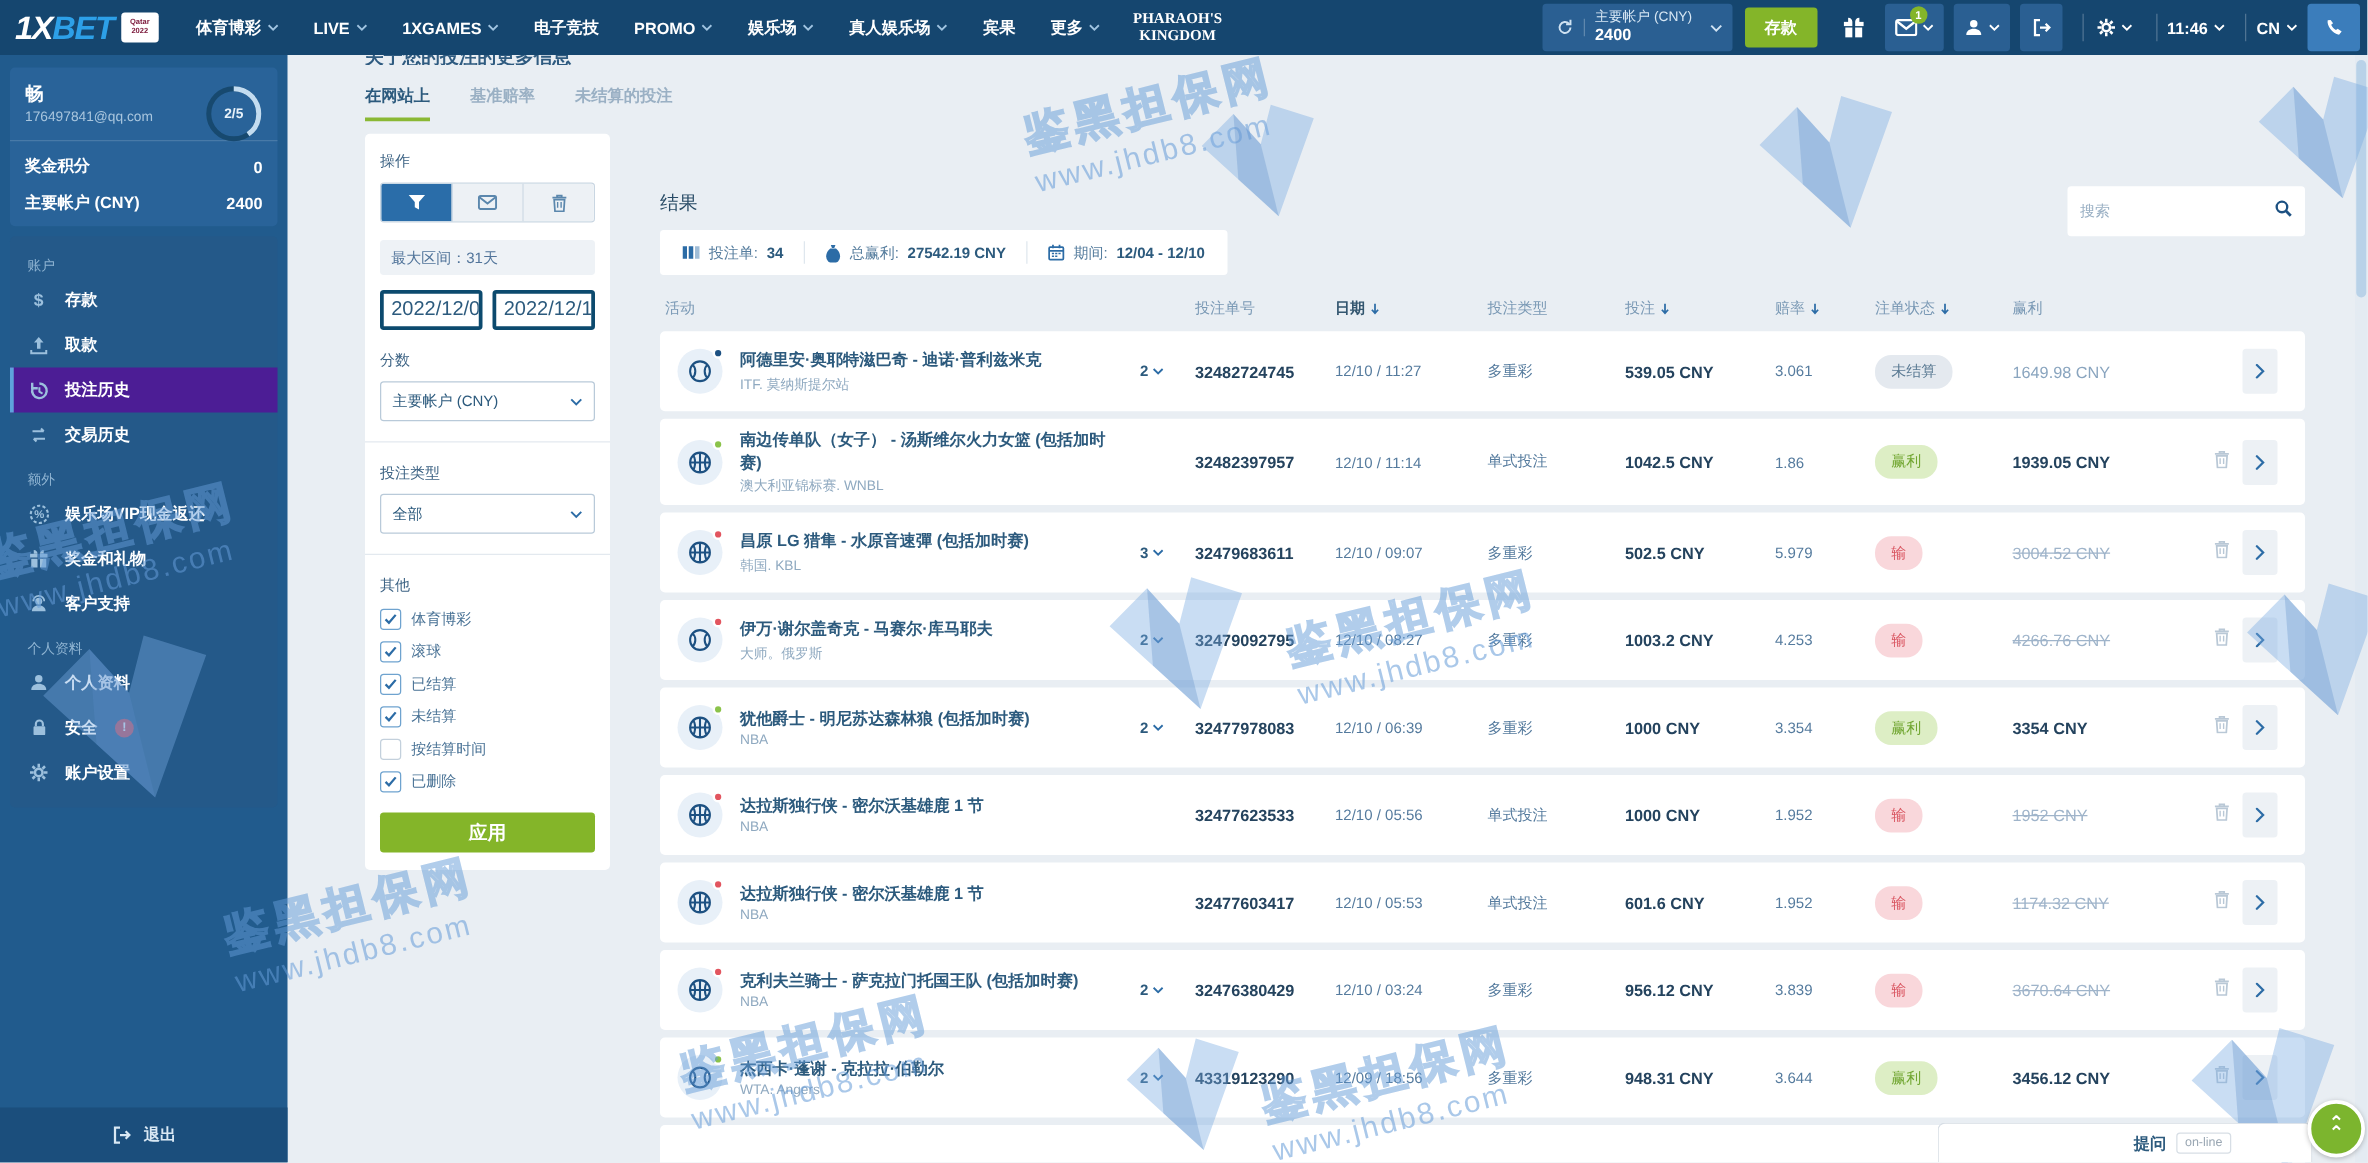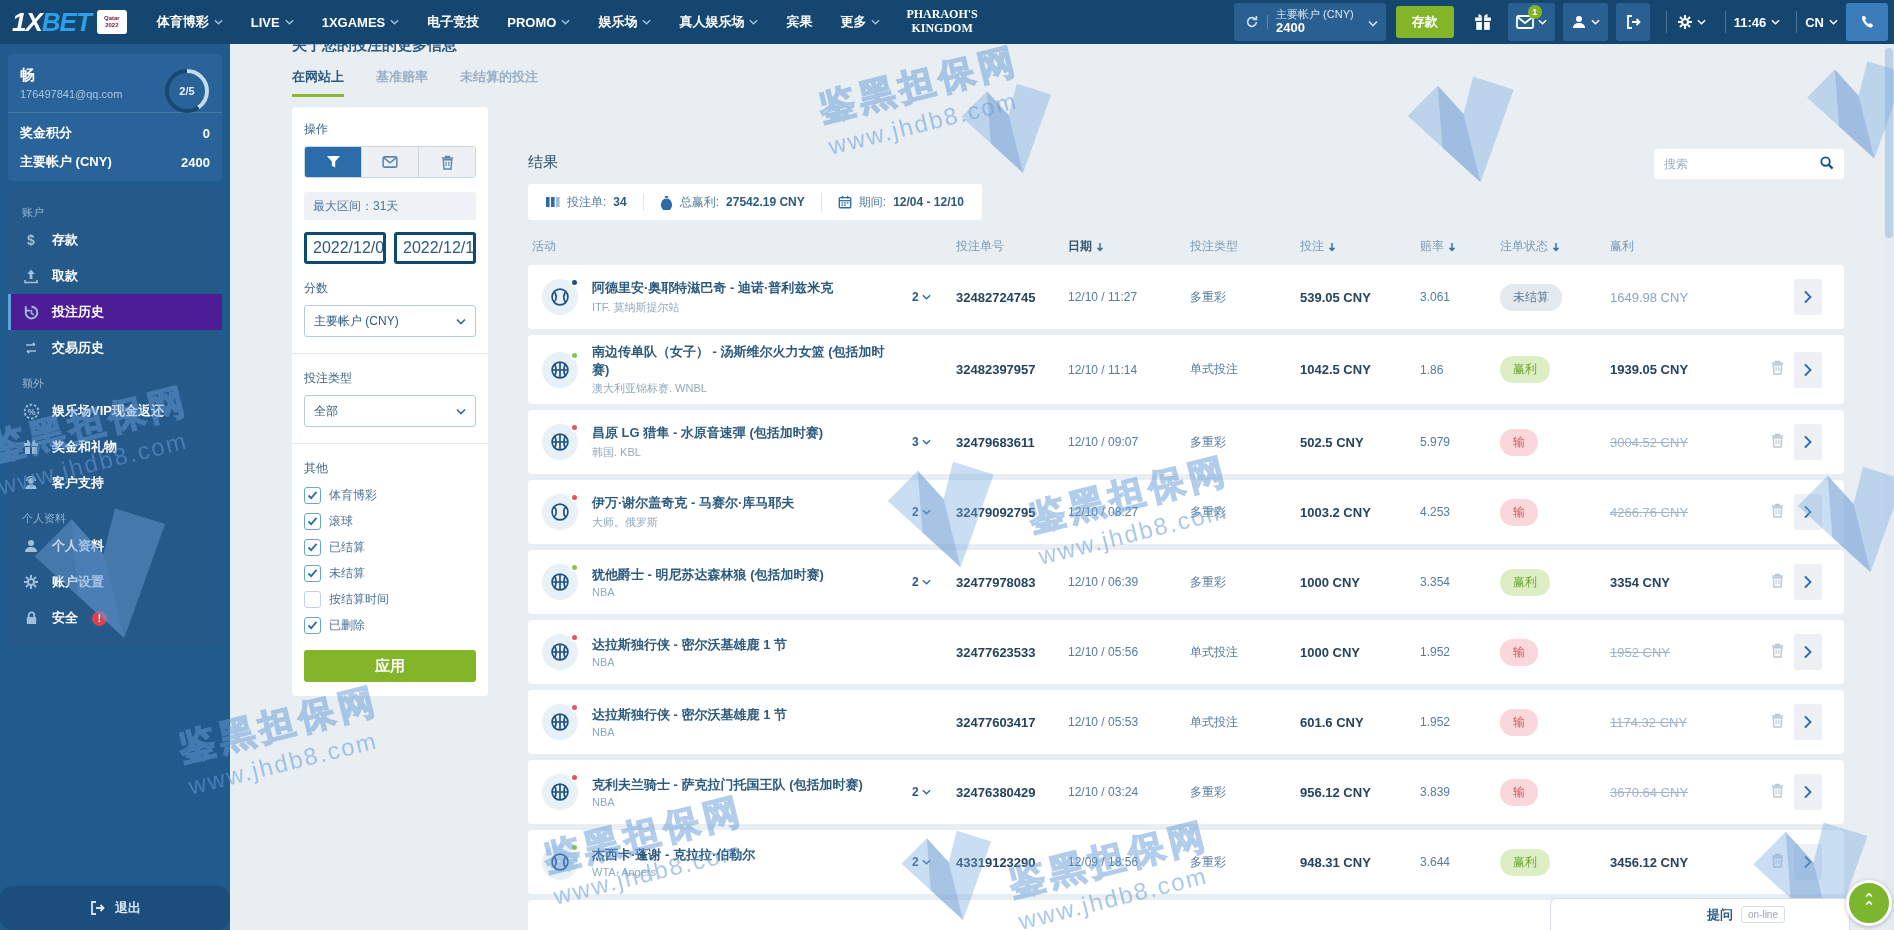--- a/index.html
+++ b/index.html
@@ -43,21 +43,21 @@
   .bal-label { color:#fff; font-size:13px; font-weight:bold; }
   .bal-value { color:#fff; font-size:13px; font-weight:bold; }
   .side-card { background:#24598а; }
   .side-card { background:#245989; margin:4px 8px; border-radius:4px; padding:6px 0 10px 0; }
   .side-section-label { color:#8fb4d2; font-size:11px; padding:10px 14px 2px 14px; }
   .side-item { display:flex; align-items:center; gap:12px; padding:9px 14px; color:#fff; font-size:13px; font-weight:bold; cursor:pointer; position:relative; }
   .side-item .s-ico { width:18px; height:18px; color:#9cc0dd; display:flex; align-items:center; justify-content:center; flex:none; }
   .side-item.active { background:#4c1d95; }
   .side-item.active::before { content:""; position:absolute; left:0; top:0; bottom:0; width:3px; background:#5ea3dc; }
   .alert-badge { background:#d6454f; color:#fff; width:15px; height:15px; border-radius:50%; font-size:10px; font-weight:bold; display:flex; align-items:center; justify-content:center; margin-left:2px; }
-  .logout-row { position:absolute; left:0; right:0; bottom:0; height:44px; background:#1b4e7c; display:flex; align-items:center; justify-content:center; gap:10px; color:#d9e8f4; font-size:13px; font-weight:bold; cursor:pointer;border-radius:12px; }
+  .logout-row { position:absolute; left:0; right:0; bottom:0; height:44px; background:#1b4e7c; display:flex; align-items:center; justify-content:center; gap:10px; color:#d9e8f4; font-size:13px; font-weight:bold; cursor:pointer; }
 
   
   .main { position:absolute; top:44px; left:230px; right:0; bottom:0; overflow:hidden; padding-left:62px; }
   .page-heading { margin-top:-8px; font-size:15px; font-weight:bold; color:#2f5b80; height:16px; overflow:hidden; }
   .tabs { display:flex; gap:32px; margin-top:16px; }
   .tab { font-size:13px; color:#9ab0c4; padding-bottom:8px; cursor:pointer; font-weight:bold; }
   .tab.active { color:#2c5a7d; border-bottom:3px solid #8ab834; }
   .content-row { display:flex; margin-top:10px; align-items:flex-start; }
 
   
@@ -84,21 +84,21 @@
 
   
   .results-col { flex:1; margin-left:40px; margin-right:50px; position:relative; }
   .results-title { font-size:15px; font-weight:normal; color:#284b66; margin-top:46px; }
   .stats-bar { display:inline-flex; align-items:center; background:#fff; border-radius:3px; height:36px; margin-top:12px; padding:0 18px; gap:16px; }
   .stat { display:flex; align-items:center; gap:7px; font-size:12px; }
   .stat .st-ico { color:#2c6ca6; display:flex; }
   .stat .st-label { color:#567d9e; }
   .stat .st-value { color:#2c5a7d; font-weight:bold; }
   .stat-sep { width:1px; height:18px; background:#dfe7ee; }
-  .search-box { position:absolute; right:0; top:42px; width:190px; height:30px; background:#fff; border-radius:3px; display:flex; align-items:center; padding:0 10px; }
+  .search-box { position:absolute; right:0; top:42px; width:190px; height:40px; background:#fff; border-radius:3px; display:flex; align-items:center; padding:0 10px; }
   .search-box input { border:none; outline:none; flex:1; font-size:12px; color:#2c5a7d; font-family:inherit; min-width:0;}
   .search-box input::placeholder { color:#9ab0c4; }
   .search-box .mag { color:#1d5182; flex:none; }
 
   .grid-cols { display:grid; grid-template-columns:64px 1fr 44px 112px 122px 110px 120px 80px 110px 150px 34px 50px; align-items:center; }
   .thead { margin-top:18px; padding:0; }
   .th { font-size:12px; color:#7a99b5; display:flex; align-items:center; gap:4px; }
   .th.sortable { cursor:pointer; }
   .th .arr { color:#2c6ca6; display:flex; }
   .th.active { color:#33566f; font-weight:bold; }
@@ -390,38 +390,38 @@
         <span class="s-ico">
           <svg width="16" height="16" viewBox="0 0 16 16" fill="currentColor">
             <circle cx="8" cy="5" r="3"></circle>
             <path d="M2 14c0-3.3 2.7-5 6-5s6 1.7 6 5z"></path>
           </svg>
         </span>
         <span>个人资料</span>
       </div>
       <div class="side-item">
         <span class="s-ico">
+          <svg width="15" height="16" viewBox="0 0 16 16">
+            <rect x="3" y="7" width="10" height="7.5" rx="1" fill="currentColor"></rect>
+            <path d="M5 7V5a3 3 0 0 1 6 0v2" fill="none" stroke="currentColor" stroke-width="1.8"></path>
+          </svg>
+        </span>
+        <span>安全</span>
+        <span class="alert-badge">!</span>
+      </div>
+      <div class="side-item">
+        <span class="s-ico">
           <svg width="16" height="16" viewBox="0 0 16 16">
             <circle cx="8" cy="8" r="3" fill="none" stroke="currentColor" stroke-width="2"></circle>
             <g stroke="currentColor" stroke-width="2">
               <path d="M8 1v3M8 12v3M1 8h3M12 8h3M3 3l2 2M11 11l2 2M13 3l-2 2M5 11l-2 2"></path>
             </g>
           </svg>
         </span>
         <span>账户设置</span>
-      </div>
-      <div class="side-item">
-        <span class="s-ico">
-          <svg width="15" height="16" viewBox="0 0 16 16">
-            <rect x="3" y="7" width="10" height="7.5" rx="1" fill="currentColor"></rect>
-            <path d="M5 7V5a3 3 0 0 1 6 0v2" fill="none" stroke="currentColor" stroke-width="1.8"></path>
-          </svg>
-        </span>
-        <span>安全</span>
-        <span class="alert-badge">!</span>
       </div>
     </div>
   <div class="logout-row">
     <svg width="16" height="16" viewBox="0 0 16 16">
         <path d="M7 2H3v12h4" fill="none" stroke="currentColor" stroke-width="1.8"></path>
         <path d="M7 8h7M11.5 5l3 3-3 3" fill="none" stroke="currentColor" stroke-width="1.8"></path>
       </svg>
     <span>退出</span>
   </div>
 </div>

